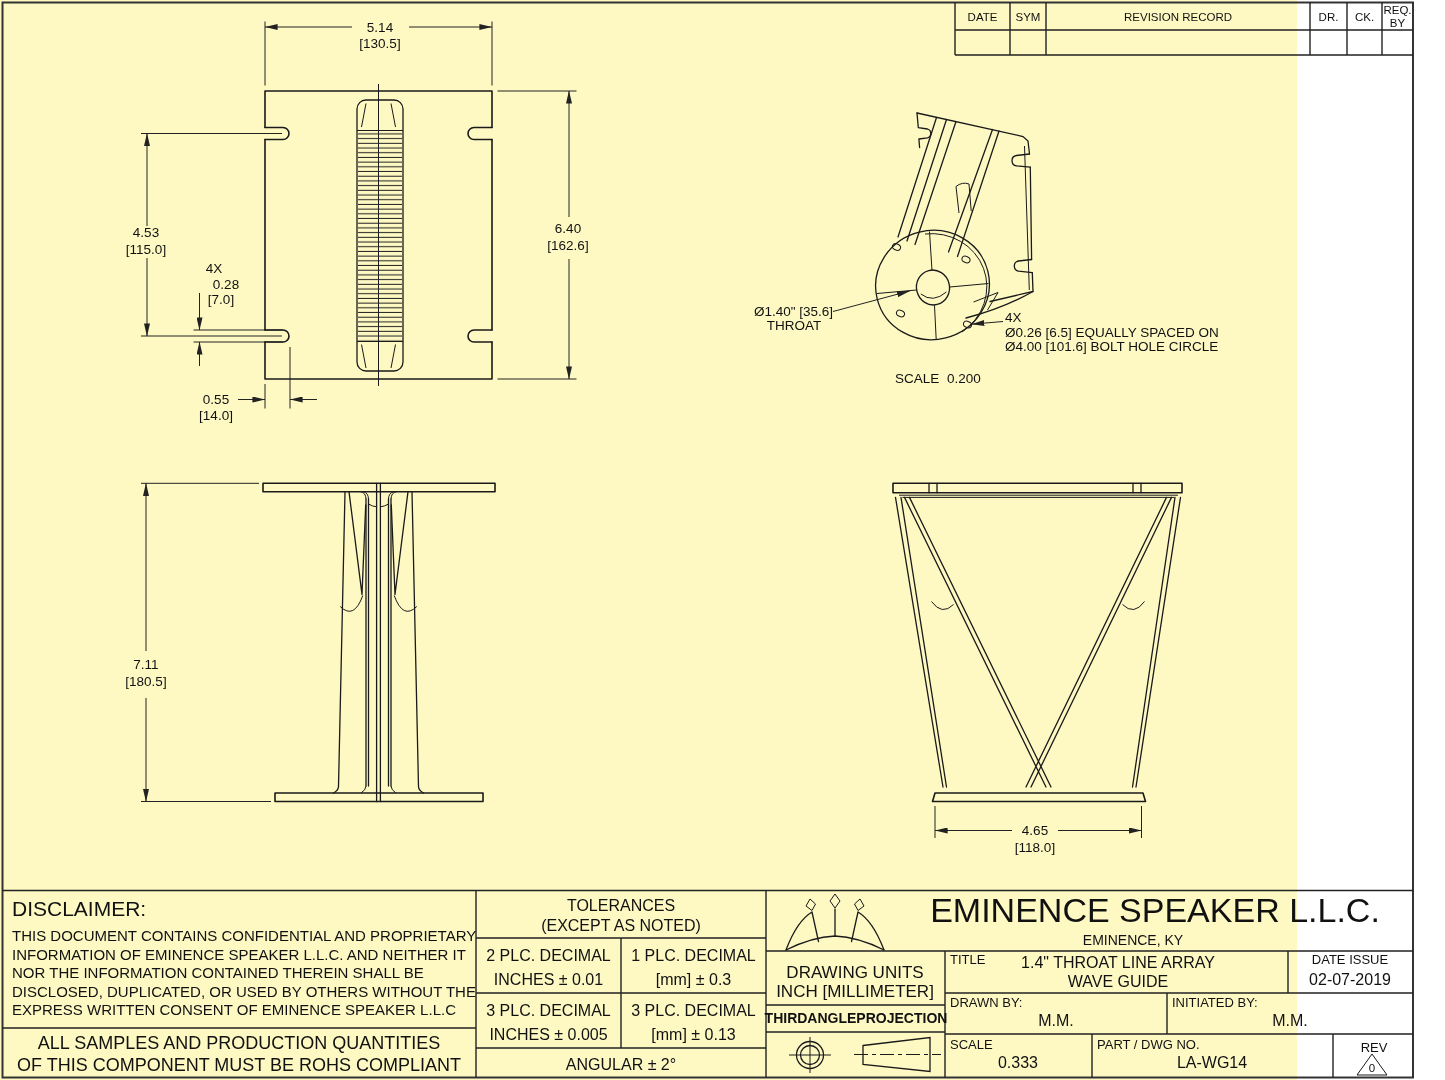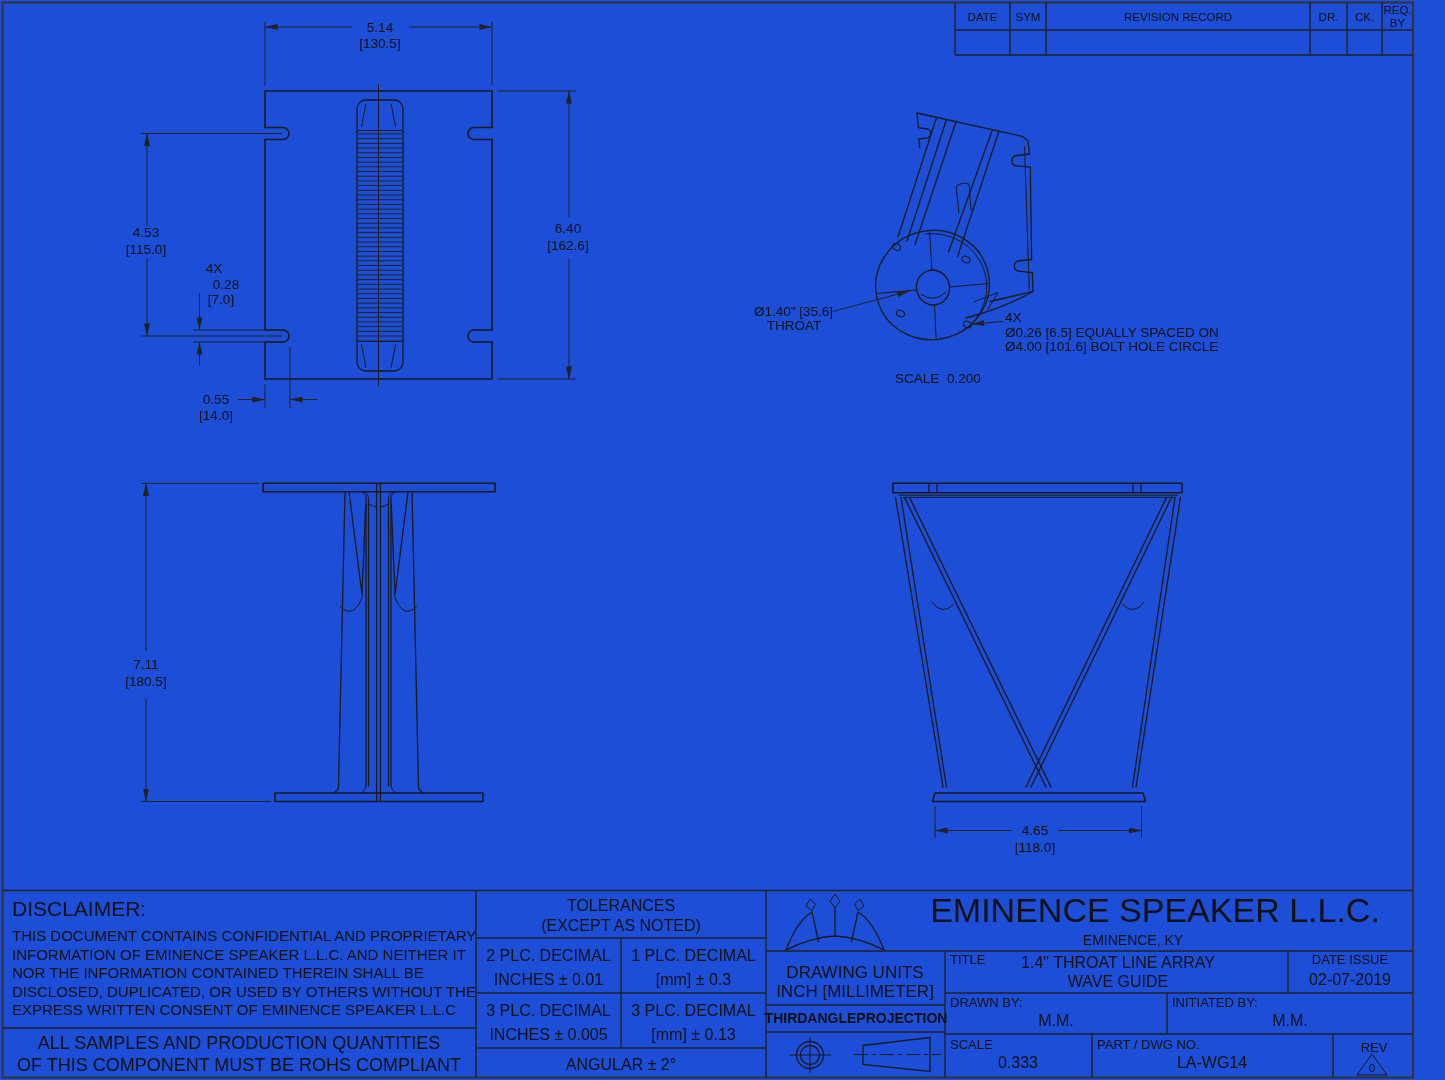--- a/index.html
+++ b/index.html
@@ -1,16 +1,16 @@
 <!DOCTYPE html>
 <html><head>
 <meta charset="utf-8">
 <style>
   html,body{margin:0;padding:0;background:#fff;}
-  .sheet{width:1445px;height:1080px;position:relative;background:#1d4ed8;}
+  .sheet{width:1297px;height:1080px;position:relative;background:#fef9c3;}
   svg{display:block;}
   .obj{stroke:#1a1a1a;stroke-width:1.6;fill:none;stroke-linecap:round;}
   .med{stroke:#1a1a1a;stroke-width:1.3;fill:none;stroke-linecap:round;}
   .thin{stroke:#1a1a1a;stroke-width:1;fill:none;}
   .dim{stroke:#222;stroke-width:1;fill:none;}
   .frame{stroke:#333;stroke-width:2;fill:none;}
   .tbl{stroke:#222;stroke-width:1.4;fill:none;}
   text{font-family:"Liberation Sans","DejaVu Sans",sans-serif;fill:#111;}
   .mid{text-anchor:middle;}
   .end{text-anchor:end;}

